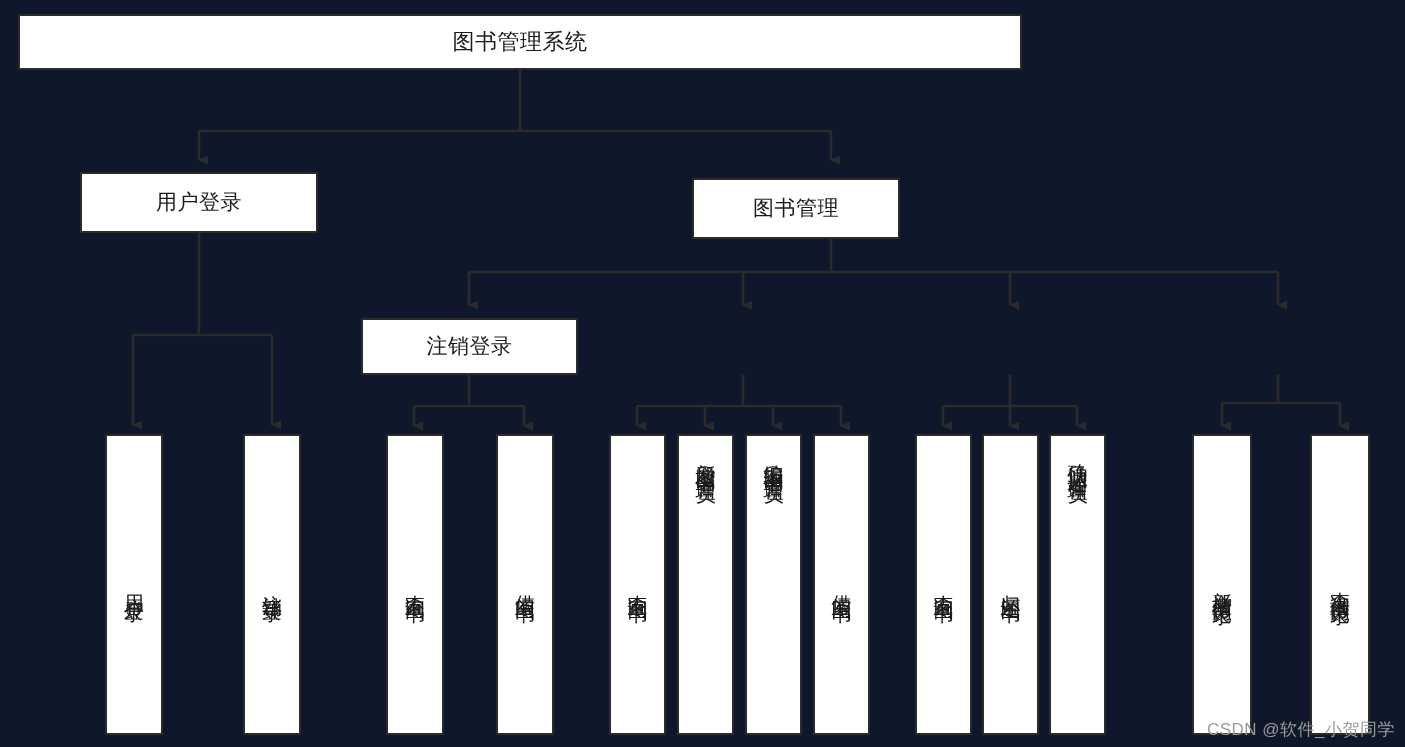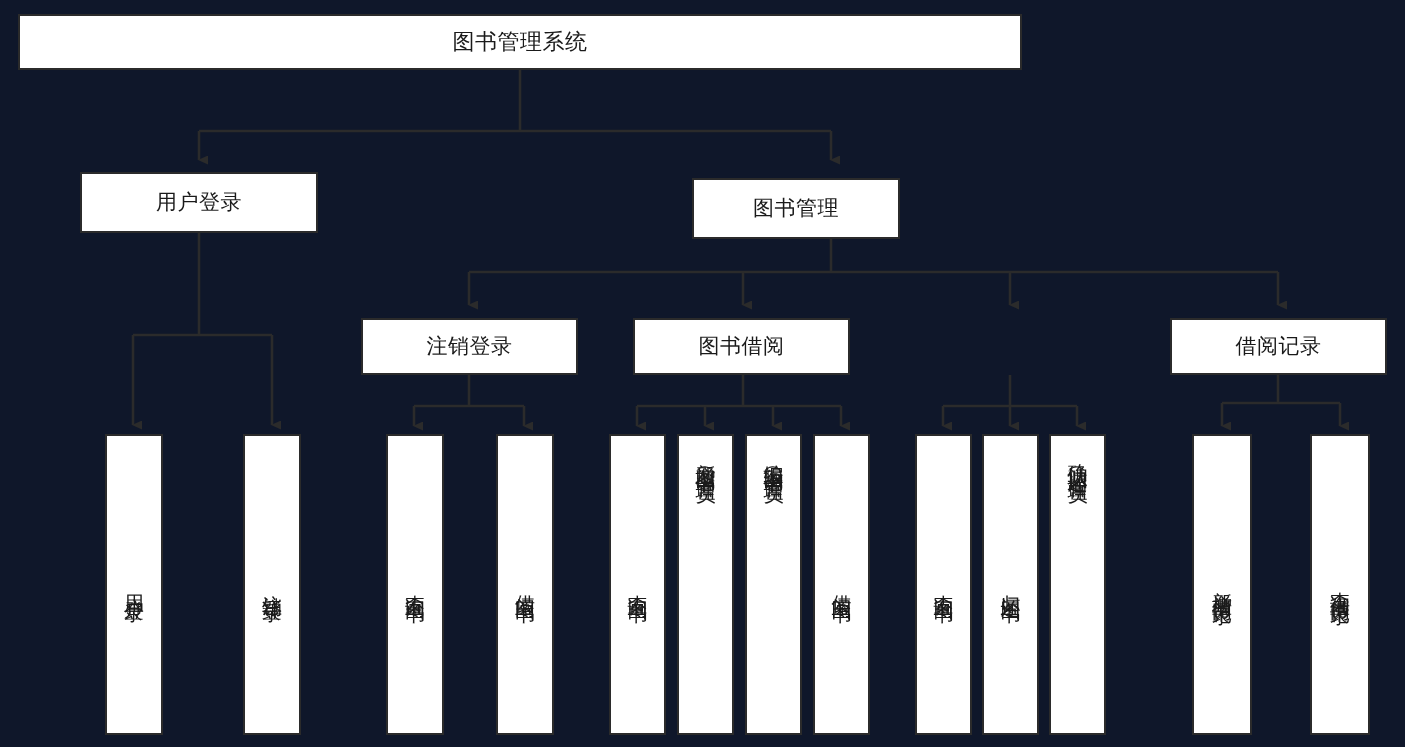--- a/index.html
+++ b/index.html
@@ -134,26 +134,20 @@
   <div class="node" style="left:80px; top:172px; width:238px; height:61px;">
     <span class="node-label">用户登录</span>
   </div>
   <div class="node" style="left:692px; top:172px; width:208px; height:61px;margin-top:6px;">
     <span class="node-label">图书管理</span>
   </div>
 
   <div class="node" style="left:361px; top:318px; width:217px; height:57px;">
     <span class="node-label">注销登录</span>
   </div>
-  <div class="node" style="left:633px; top:318px; width:217px; height:57px;">
-    <span class="node-label">图书借阅</span>
-  </div>
-  <div class="node" style="left:1170px; top:318px; width:217px; height:57px;">
-    <span class="node-label">借阅记录</span>
-  </div>
 
   <div class="node vertical centered" style="left:105px; top:434px; width:58px; height:301px;">
     <span class="node-label">用户登录</span>
   </div>
   <div class="node vertical centered" style="left:243px; top:434px; width:58px; height:301px;">
     <span class="node-label">注销登录</span>
   </div>
 
   <div class="node vertical centered" style="left:386px; top:434px; width:58px; height:301px;">
     <span class="node-label">查询图书</span>
@@ -185,14 +179,15 @@
     <span class="node-label">确认归还（管理员）</span>
   </div>
 
   <div class="node vertical centered" style="left:1192px; top:434px; width:60px; height:301px;">
     <span class="node-label">新增借阅记录</span>
   </div>
   <div class="node vertical centered" style="left:1310px; top:434px; width:60px; height:301px;">
     <span class="node-label">查询借阅记录</span>
   </div>
 
+  <div id="watermark">CSDN @软件_小贺同学</div>
 
 </div>
 
 </body></html>

